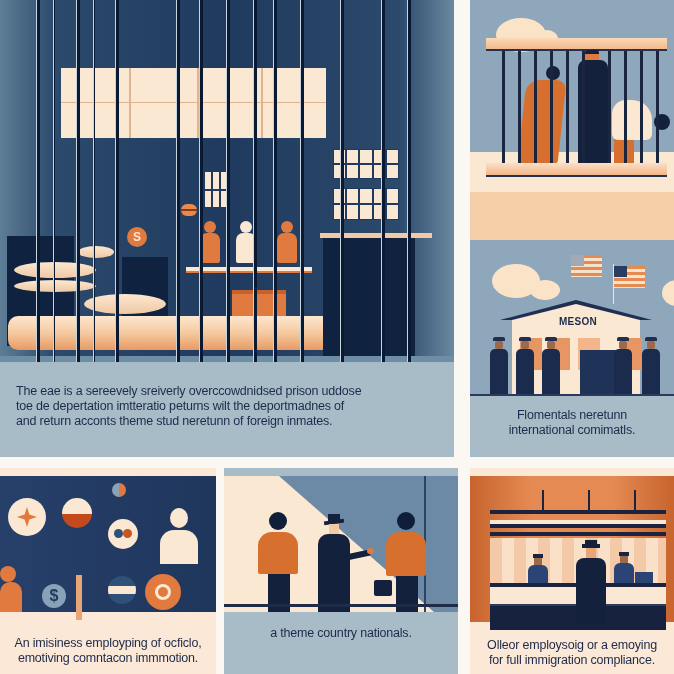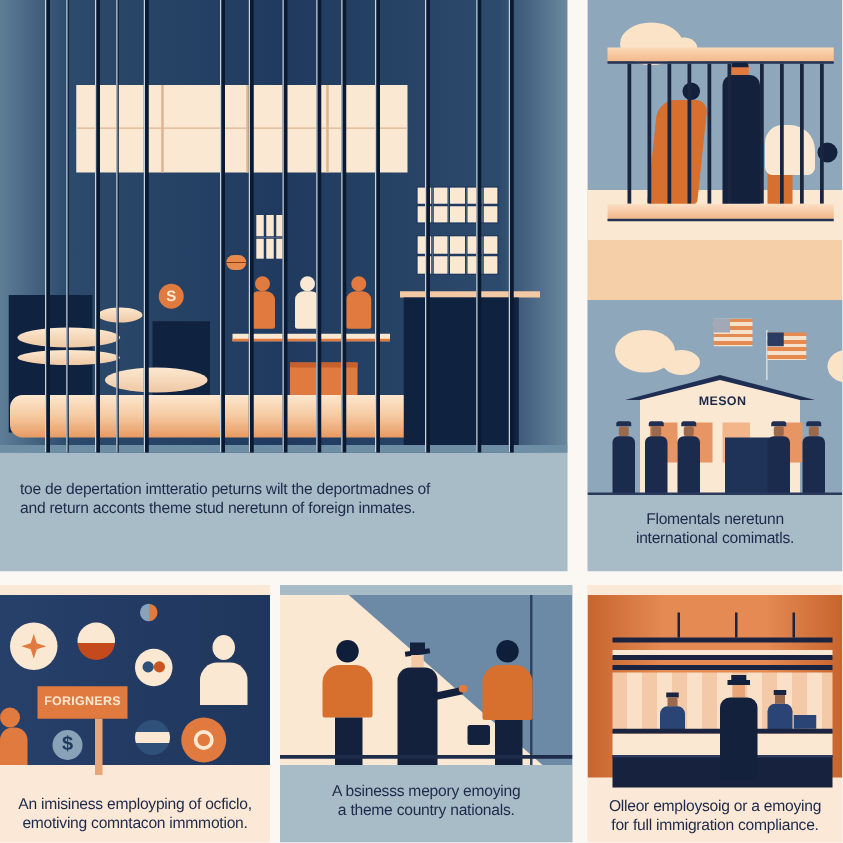--- a/index.html
+++ b/index.html
@@ -192,20 +192,21 @@
     <div class="bar" style="left:199px"></div>
     <div class="bar" style="left:226px"></div>
     <div class="bar" style="left:253px"></div>
     <div class="bar" style="left:273px"></div>
     <div class="bar" style="left:300px"></div>
     <div class="bar" style="left:340px"></div>
     <div class="bar" style="left:381px"></div>
     <div class="bar" style="left:407px"></div>
   </div>
   <div class="caption">
+    <div>The eae is a sereevely sreiverly overccowdnidsed prison uddose</div>
     <div>toe de depertation imtteratio peturns wilt the deportmadnes of</div>
     <div>and return acconts theme  stud neretunn of foreign inmates.</div>
   </div>
 </div>
 
 <div class="panel" id="p2">
   <div class="sky"></div>
   <div class="cloud" style="left:26px;top:18px;width:50px;height:34px;"></div>
   <div class="cloud" style="left:66px;top:30px;width:22px;height:18px;"></div>
   <div class="sand"></div>
@@ -291,21 +292,20 @@
     <div class="circ" style="left:62px;top:22px;width:30px;height:30px;background:linear-gradient(#fbe8d2 0 55%, #c44a1e 55%);"></div>
     <div class="circ" style="left:112px;top:7px;width:14px;height:14px;background:linear-gradient(90deg,#8aa2b8 50%, #e07a3e 50%);"></div>
     <div class="circ" style="left:108px;top:43px;width:30px;height:30px;background:#fbe8d2;">
       <div class="circ" style="left:6px;top:10px;width:9px;height:9px;background:#2f5078;"></div>
       <div class="circ" style="left:15px;top:10px;width:9px;height:9px;background:#c9561e;"></div>
     </div>
     <div style="position:absolute;left:160px;top:32px;width:38px;height:56px;">
       <div class="circ" style="left:10px;top:0;width:18px;height:20px;background:#fbe8d2;"></div>
       <div style="position:absolute;left:0;top:22px;width:38px;height:34px;background:#fbe8d2;border-radius:14px 14px 0 0;"></div>
     </div>
-    <div class="sign">FORIGNERS</div>
     <div class="sign-post"></div>
     <div style="position:absolute;left:0;top:90px;width:22px;height:46px;">
       <div class="circ" style="left:0;top:0;width:16px;height:16px;background:#e07a3e;"></div>
       <div style="position:absolute;left:0;top:16px;width:22px;height:30px;background:#e07a3e;border-radius:10px 10px 0 0;"></div>
     </div>
     <div class="circ" style="left:42px;top:108px;width:24px;height:24px;background:#8aa2b8;color:#1f3a5e;font-size:16px;font-weight:bold;text-align:center;line-height:24px;">$</div>
     <div class="circ" style="left:108px;top:100px;width:28px;height:28px;background:linear-gradient(#2f5078 0 35%, #fbe8d2 35% 65%, #2f5078 65%);"></div>
     <div class="circ" style="left:145px;top:98px;width:36px;height:36px;background:#e07a3e;">
       <div class="circ" style="left:10px;top:10px;width:16px;height:16px;border:3px solid #fbe8d2;"></div>
     </div>
@@ -338,21 +338,20 @@
 
     <div class="fig" style="left:160px;top:36px;width:44px;height:100px;">
       <div class="circ" style="left:13px;top:0;width:18px;height:18px;background:#0f1f3a;"></div>
       <div style="position:absolute;left:2px;top:20px;width:40px;height:44px;background:#d7702f;border-radius:14px 14px 2px 2px;"></div>
       <div style="position:absolute;left:12px;top:64px;width:22px;height:36px;background:#14213d;"></div>
     </div>
     <div style="position:absolute;left:150px;top:104px;width:18px;height:16px;background:#14213d;border-radius:2px;"></div>
   </div>
   <div class="floor"></div>
   <div class="caption">
-    <div>A bsinesss   mepory emoying</div>
     <div>a theme country nationals.</div>
   </div>
 </div>
 
 <div class="panel" id="p6">
   <div class="scene">
     <div class="rod" style="left:72px;top:14px;"></div>
     <div class="rod" style="left:118px;top:14px;"></div>
     <div class="rod" style="left:164px;top:14px;"></div>
     <div class="stripe" style="top:34px"></div>

